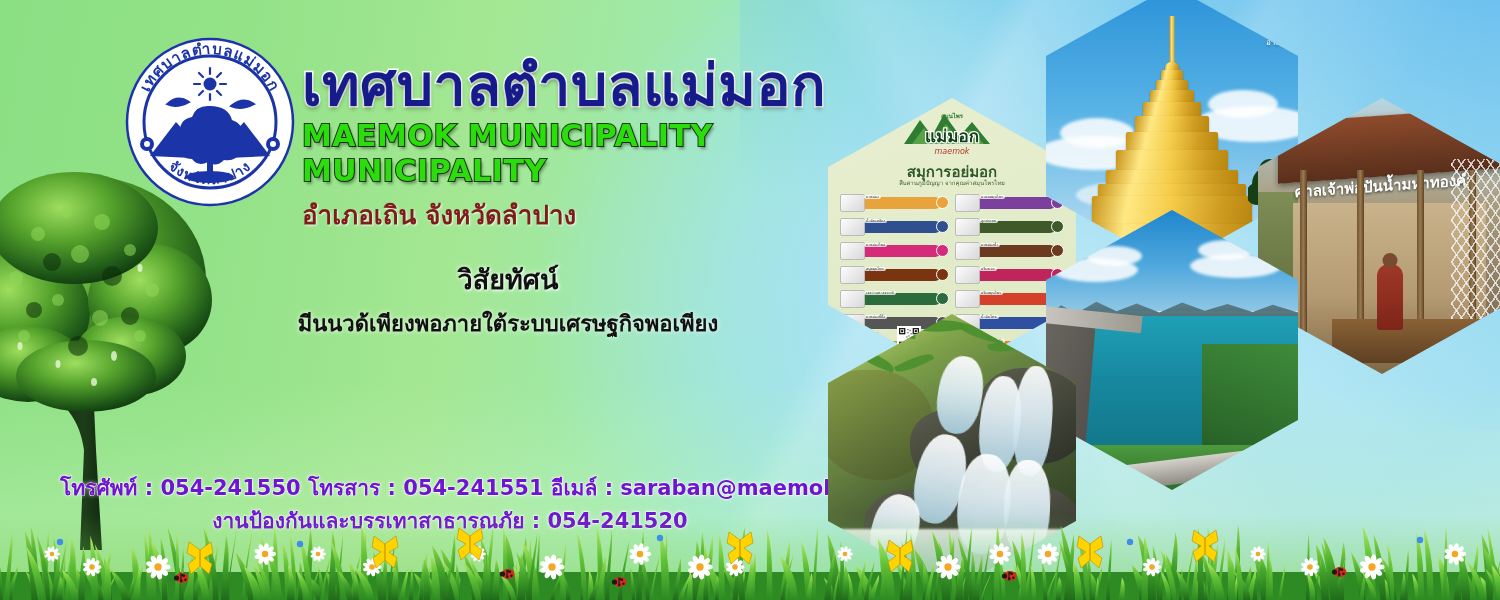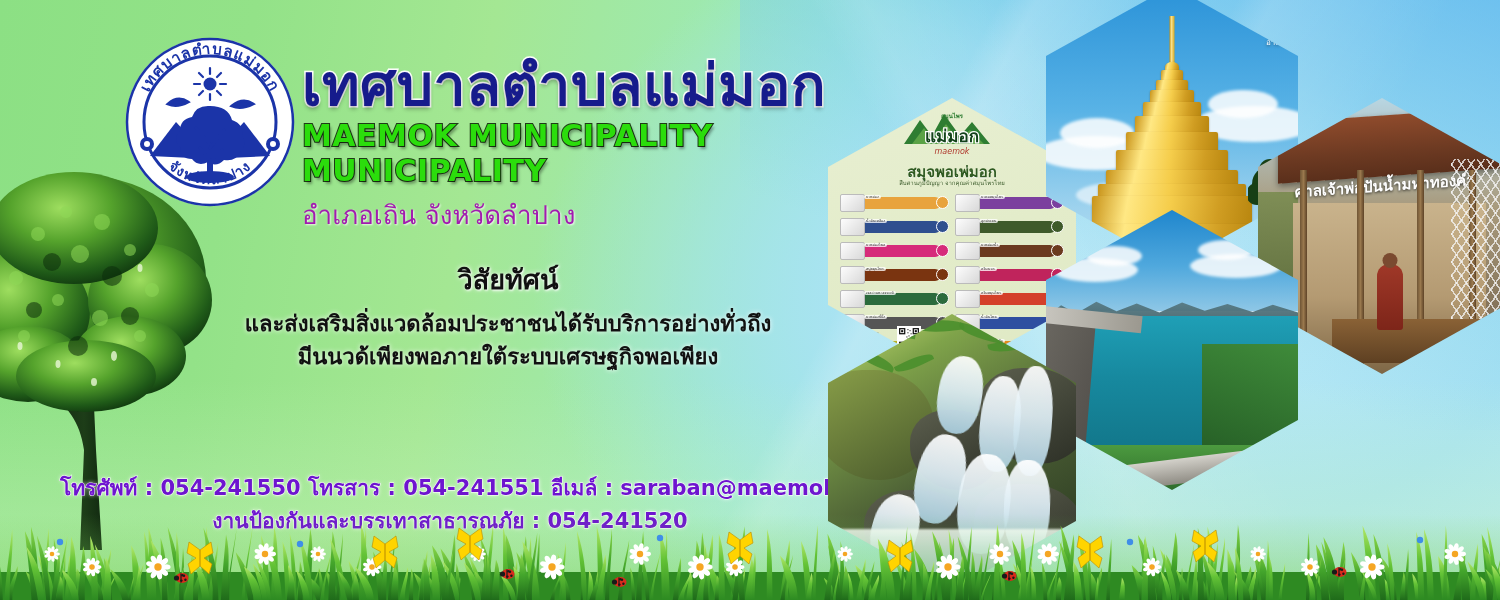--- a/index.html
+++ b/index.html
@@ -72,21 +72,21 @@
   .title-en {
     margin-top: 3px;
     font-size: 30px; font-weight: 700; letter-spacing: .5px;
     color: #2BDD0C;
     -webkit-text-stroke: 2px #203a18;
     paint-order: stroke fill;
     text-shadow: 2px 3px 3px rgba(0,0,0,.35);
   }
   .title-sub {
     margin-top: 6px;
-    font-size: 26px; font-weight: 400; color: #a21caf;
+    font-size: 26px; font-weight: 700; color: #7f1d1d;
     text-shadow: 1px 1px 2px rgba(255,255,255,.85);
   }
 
   
   .vision { position: absolute; left: 178px; top: 258px; width: 660px; text-align: center; }
   .vision-heading {
     font-size: 27px; font-weight: 700; color: #111;
     text-shadow: 0 0 5px rgba(255,255,255,.95), 1px 1px 2px rgba(255,255,255,.9);
     margin-bottom: 6px;
   }
@@ -382,41 +382,40 @@
   </svg>
 
   <div class="header-text">
     <div class="title-th">เทศบาลตำบลแม่มอก</div>
     <div class="title-en">MAEMOK MUNICIPALITY MUNICIPALITY</div>
     <div class="title-sub">อำเภอเถิน จังหวัดลำปาง</div>
   </div>
 
   <div class="vision">
     <div class="vision-heading">วิสัยทัศน์</div>
-    <div class="vision-line">และส่งเสริมสิ่งแวดล้อมประชาชนได้รับบริการอย่างทั่วถึง</div>
     <div class="vision-line">มีนนวด้เพียงพอภายใต้ระบบเศรษฐกิจพอเพียง</div>
   </div>
 
   <div class="contact">
     <div class="contact-line">โทรศัพท์ : 054-241550  โทรสาร : 054-241551 อีเมล์ : saraban@maemok.go.th</div>
     <div class="contact-line">งานป้องกันและบรรเทาสาธารณภัย : 054-241520</div>
   </div>
 
   <div class="hex-wrap">
 
     <div class="hex" id="hex-herbal">
       <div class="inner poster">
         <svg class="poster-logo" viewBox="0 0 108 52">
           <path d="M6 34 L22 10 L34 26 L46 4 L62 26 L74 12 L92 34 Z" fill="#2e7d32"></path>
           <path d="M14 34 L26 18 L36 30 L48 14 L60 30 L72 20 L86 34 Z" fill="#61a84a" opacity=".85"></path>
           <text x="54" y="8" font-size="6" fill="#2e7d32" text-anchor="middle" font-weight="700">สมุนไพร</text>
           <text x="54" y="32" font-size="17" fill="#13421a" text-anchor="middle" font-weight="700" stroke="#ffffff" stroke-width="2.4" paint-order="stroke">แม่มอก</text>
           <text x="54" y="44" font-size="8" fill="#b03a2e" text-anchor="middle" font-style="italic">maemok</text>
         </svg>
-        <div class="poster-title">สมุจพอเพ่มอก</div>
+        <div class="poster-title">สมุการอย่มอก</div>
         <div class="poster-sub">สืบสานภูมิปัญญา จากคุณค่าสมุนไพรไทย</div>
         <div class="poster-grid" id="prodGrid">
             <div class="prod">
               <div class="box"></div>
               <div class="bar" style="background:#e8a33d;"></div>
               <div class="dot" style="background:#e8a33d;"></div>
               <div class="label">ยาหม่อง</div>
             </div>
             <div class="prod">
               <div class="box"></div>

